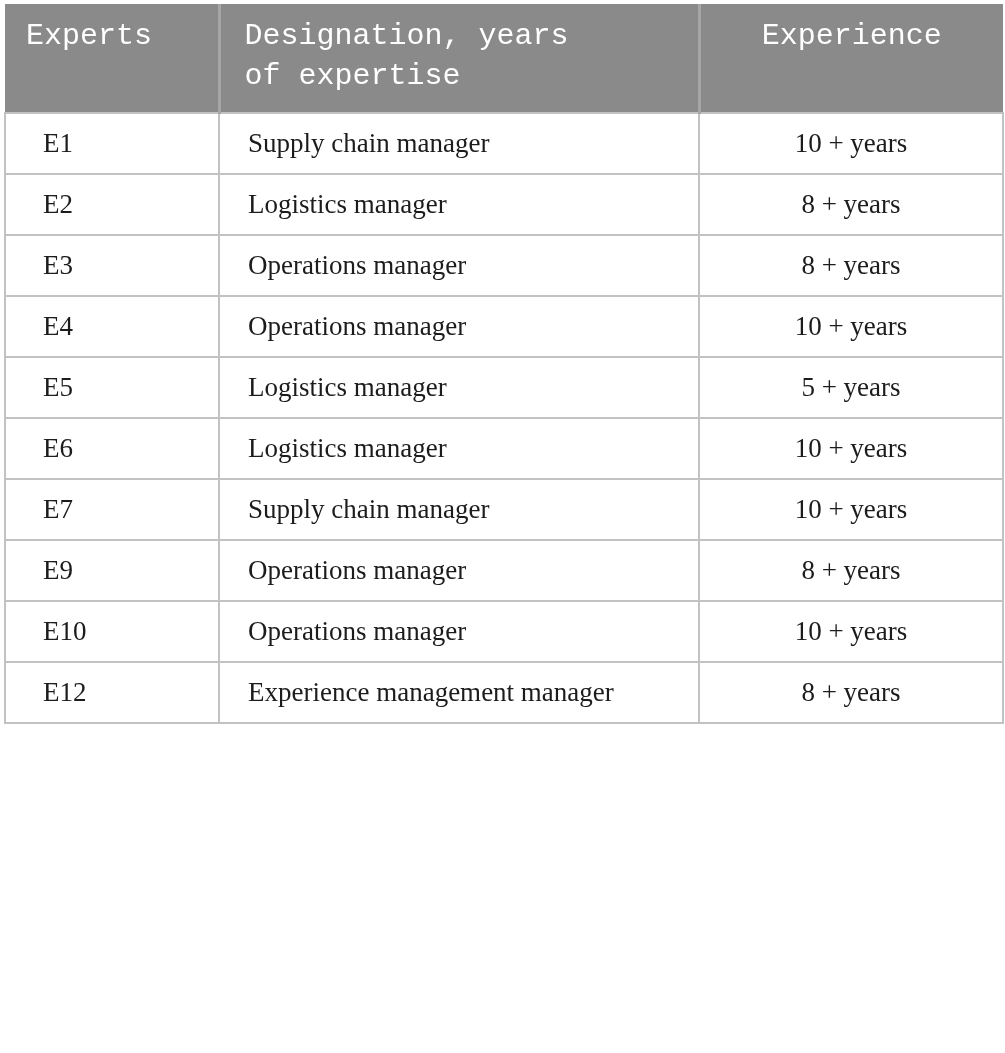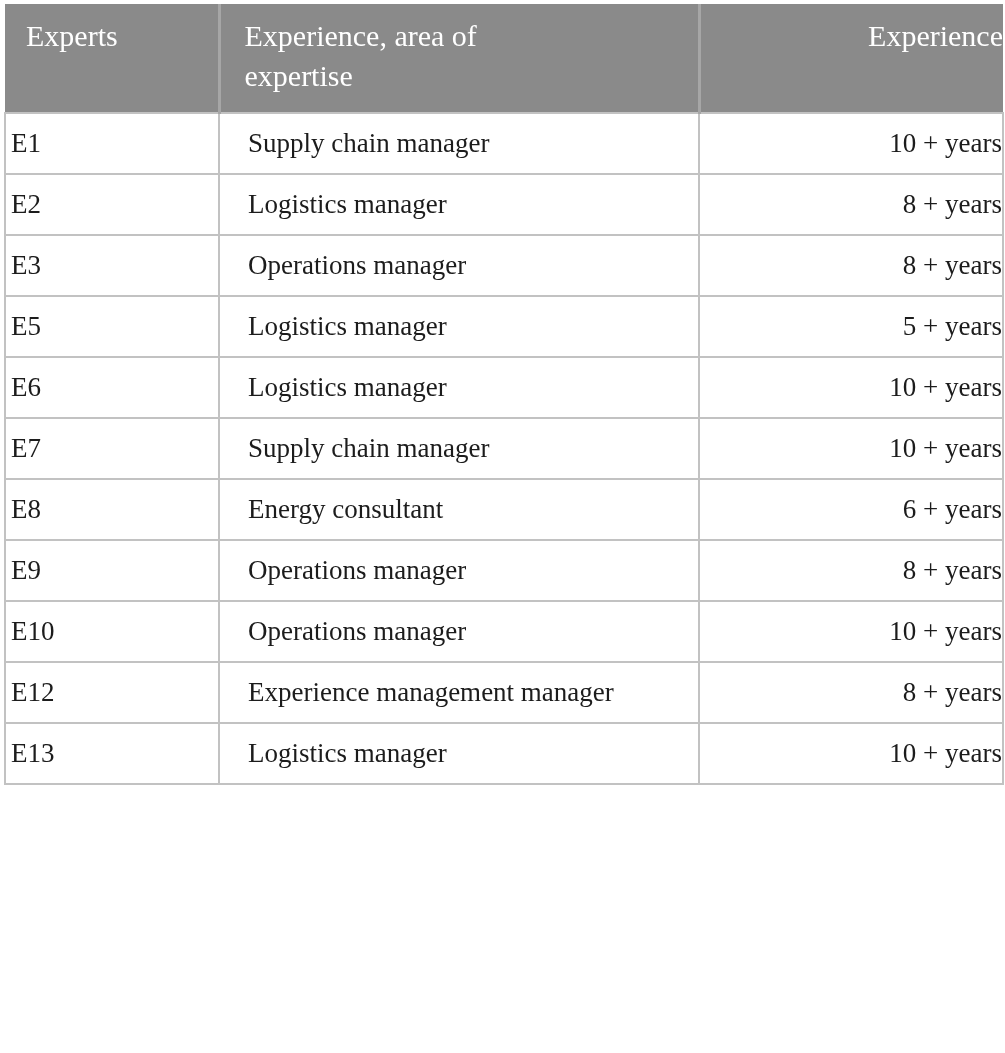--- a/index.html
+++ b/index.html
@@ -15,69 +15,69 @@
     left: 4px;
     top: 4px;
     width: 998px;
     border-collapse: collapse;
     table-layout: fixed;
   }
   
   thead th {
     background: var(--header-bg, #8a8a8a);
     color: var(--header-text, #ffffff);
-    font-family: Liberation Serif, serif;
+    font-family: Liberation Mono, monospace;
     font-size: 30px;
     line-height: 40px;
     font-weight: 400;
     text-align: left;
     vertical-align: top;
     height: 109px;
     padding: 12px 10px 0 21px;
     box-sizing: border-box;
   }
   thead th.col-designation { padding-left: 24px; }
   thead th.col-designation .th-text { display: block; max-width: 330px; }
-  thead th.col-experience { text-align: right; padding-left: 0; padding-right: 0; }
+  thead th.col-experience { text-align: center; padding-left: 0; padding-right: 0; }
   thead th.divider-right { border-right: 3px solid var(--header-divider, #a6a6a6); }
   
   tbody td {
     background: #ffffff;
     border: 2px solid var(--body-border, #c2c2c2);
     font-family: "Liberation Serif", "DejaVu Serif", serif;
     font-size: 27px;
     color: var(--body-text, #1c1c1c);
     height: 59px;
     padding: 0;
     vertical-align: middle;
     box-sizing: content-box;
     white-space: nowrap;
     overflow: hidden;
   }
-  tbody td.cell-expert { padding-left: 5px; }
+  tbody td.cell-expert { padding-left: 37px; }
   tbody td.cell-designation { padding-left: 28px; }
-  tbody td.cell-experience { text-align: right; }
+  tbody td.cell-experience { text-align: center; }
 </style>
 </head>
 <body>
 
 <div class="page">
   <table class="experts-table">
     <colgroup>
       <col style="width:214px">
       <col style="width:480px">
       <col style="width:304px">
     </colgroup>
     <thead>
       <tr>
         <th class="col-experts divider-right">
           <span class="th-text">Experts</span>
         </th>
         <th class="col-designation divider-right">
-          <span class="th-text">Experience, area of expertise</span>
+          <span class="th-text">Designation, years of expertise</span>
         </th>
         <th class="col-experience">
           <span class="th-text">Experience</span>
         </th>
       </tr>
     </thead>
     <tbody>
         <tr>
     <td class="cell-expert">E1</td>
     <td class="cell-designation">Supply chain manager</td>
@@ -87,54 +87,49 @@
     <td class="cell-expert">E2</td>
     <td class="cell-designation">Logistics manager</td>
     <td class="cell-experience">8 + years</td>
   </tr>
         <tr>
     <td class="cell-expert">E3</td>
     <td class="cell-designation">Operations manager</td>
     <td class="cell-experience">8 + years</td>
   </tr>
         <tr>
+    <td class="cell-expert">E4</td>
+    <td class="cell-designation">Operations manager</td>
+    <td class="cell-experience">10 + years</td>
+  </tr>
+        <tr>
     <td class="cell-expert">E5</td>
     <td class="cell-designation">Logistics manager</td>
     <td class="cell-experience">5 + years</td>
   </tr>
         <tr>
     <td class="cell-expert">E6</td>
     <td class="cell-designation">Logistics manager</td>
     <td class="cell-experience">10 + years</td>
   </tr>
         <tr>
     <td class="cell-expert">E7</td>
     <td class="cell-designation">Supply chain manager</td>
     <td class="cell-experience">10 + years</td>
-  </tr>
-        <tr>
-    <td class="cell-expert">E8</td>
-    <td class="cell-designation">Energy consultant</td>
-    <td class="cell-experience">6 + years</td>
   </tr>
         <tr>
     <td class="cell-expert">E9</td>
     <td class="cell-designation">Operations manager</td>
     <td class="cell-experience">8 + years</td>
   </tr>
         <tr>
     <td class="cell-expert">E10</td>
     <td class="cell-designation">Operations manager</td>
     <td class="cell-experience">10 + years</td>
   </tr>
         <tr>
     <td class="cell-expert">E12</td>
     <td class="cell-designation">Experience management manager</td>
     <td class="cell-experience">8 + years</td>
   </tr>
-        <tr>
-    <td class="cell-expert">E13</td>
-    <td class="cell-designation">Logistics manager</td>
-    <td class="cell-experience">10 + years</td>
-  </tr>
       </tbody>
   </table>
 </div>
 
 </body></html>

